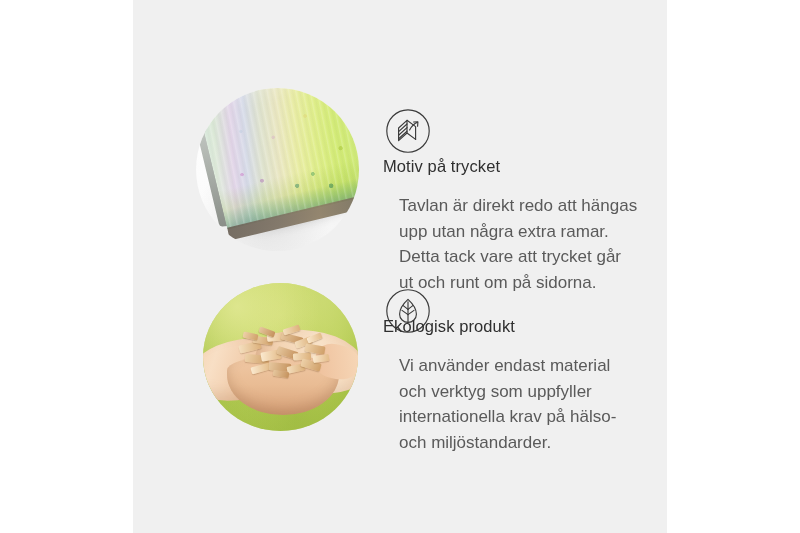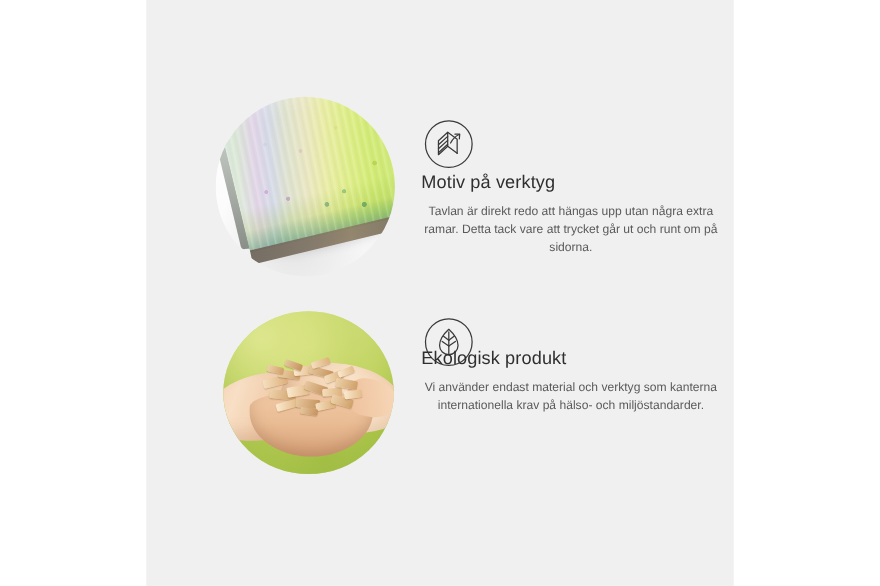--- a/index.html
+++ b/index.html
@@ -225,25 +225,24 @@
   .text-2 { top: 317px; }
   .feat-title {
     margin: 0 0 7px 0;
     font-size: 16.5px;
     font-weight: 400;
     color: #2f2f2f;
     letter-spacing: 0.1px;
     line-height: 1.2;
   }
   .feat-desc {
-    margin: 2px;
-    font-size: 11px;
+    margin: 16px;
+    font-size: 17px;
     line-height: 1.52;
     color: #5a5a5a;
-    text-align: center;
   }
 </style>
 </head>
 <body>
 
 <div id="stage">
 
   <div class="panel"></div>
 
   <div class="photo-circle photo-canvas">
@@ -263,21 +262,21 @@
       <path d="M13.6 27.2 L22.0 19.6"></path>
       <path d="M13.6 30.8 L22.0 23.2"></path>
       <path d="M22.0 25.0 L30.6 31.4"></path>
       <path d="M22.0 12.3 L30.6 18.6 L30.6 31.4"></path>
       <path d="M24.6 22.0 C26.6 18.2 29.0 15.8 32.4 14.3"></path>
       <path d="M28.6 14.0 L32.9 13.9 L32.6 18.2"></path>
     </svg>
   </div>
 
   <div class="text-block text-1">
-    <h3 class="feat-title">Motiv på verktyg</h3>
+    <h3 class="feat-title">Motiv på trycket</h3>
     <p class="feat-desc">Tavlan är direkt redo att hängas upp utan några extra ramar. Detta tack vare att trycket går ut och runt om på sidorna.</p>
   </div>
 
   <div class="photo-circle photo-eco">
     <div class="eco-bg-blur"></div>
     <div class="hand-left"></div>
     <div class="hand-right"></div>
     <div class="palm-cup"></div>
     <div class="fingers"></div>
     <div class="chips">
@@ -311,16 +310,16 @@
       <path d="M23 13.8 L23 34.2"></path>
       <path d="M23 21.4 L18.2 17.6"></path>
       <path d="M23 21.4 L27.8 17.6"></path>
       <path d="M23 26.6 L17.0 22.4"></path>
       <path d="M23 26.6 L29.0 22.4"></path>
     </svg>
   </div>
 
   <div class="text-block text-2">
     <h3 class="feat-title">Ekologisk produkt</h3>
-    <p class="feat-desc">Vi använder endast material och verktyg som kanterna internationella krav på hälso- och miljöstandarder.</p>
+    <p class="feat-desc">Vi använder endast material och verktyg som uppfyller internationella krav på hälso- och miljöstandarder.</p>
   </div>
 
 </div>
 
 </body></html>

